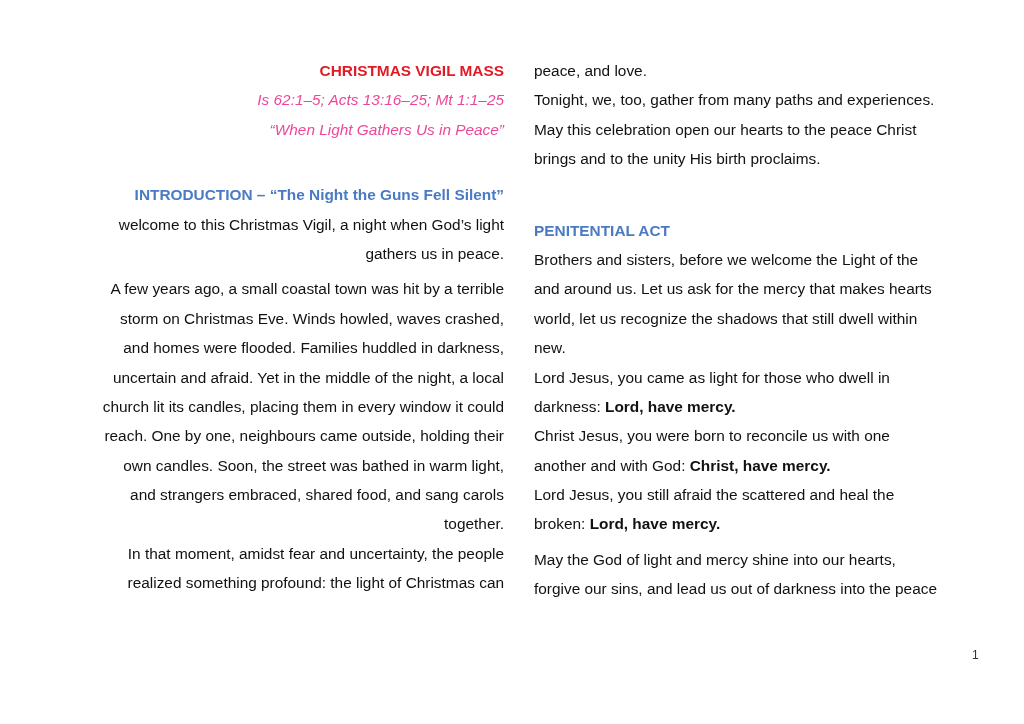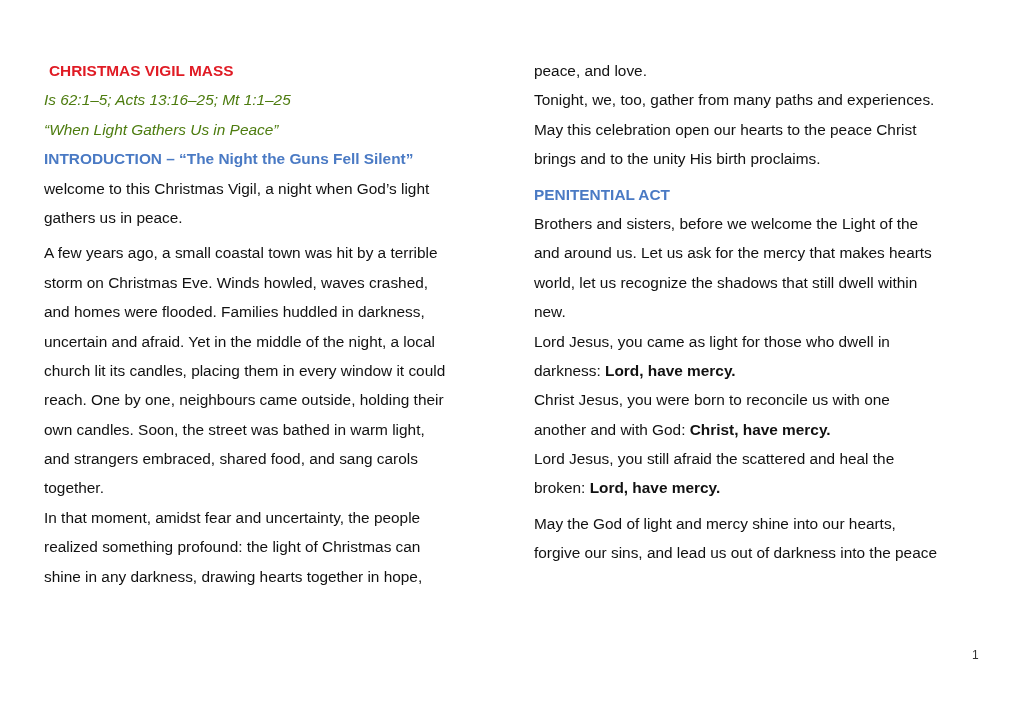--- a/index.html
+++ b/index.html
@@ -1,24 +1,24 @@
 <!DOCTYPE html>
 <html><head>
 <meta charset="utf-8">
 <style>
   html, body { margin: 0; padding: 0; background: #ffffff; }
   body { width: 1024px; height: 724px; position: relative; overflow: hidden;
          font-family: "Liberation Sans", sans-serif; color: #111111; }
   .col { position: absolute; top: 60px; width: 460px; font-size: 15.4px; }
-  .col.left { left: 44px; }
+  .col.left { left: 44px; text-align: right; }
   .col.right { left: 534px; }
   .line { height: 29.4px; line-height: 22px; white-space: nowrap; }
   .title { color: #e01b24; font-weight: bold; padding-left: 5px; }
-  .red-italic { color: #4d7c0f; font-style: italic; }
-  .blue-head { color: #4a7ac4; font-weight: bold; }
+  .red-italic { color: #ec4899; font-style: italic; }
+  .blue-head { color: #4a7ac4; font-weight: bold; margin-top: 36px; }
   .gap { height: 6px; }
   b { font-weight: bold; }
   .page-num { position: absolute; left: 972px; top: 648px; font-size: 12px; color: #333; }
 </style>
 </head>
 <body>
 
 <div class="col left">
   <div class="line title">CHRISTMAS VIGIL MASS</div>
   <div class="line red-italic">Is 62:1–5; Acts 13:16–25; Mt 1:1–25</div>
@@ -31,21 +31,20 @@
   <div class="line">storm on Christmas Eve. Winds howled, waves crashed,</div>
   <div class="line">and homes were flooded. Families huddled in darkness,</div>
   <div class="line">uncertain and afraid. Yet in the middle of the night, a local</div>
   <div class="line">church lit its candles, placing them in every window it could</div>
   <div class="line">reach. One by one, neighbours came outside, holding their</div>
   <div class="line">own candles. Soon, the street was bathed in warm light,</div>
   <div class="line">and strangers embraced, shared food, and sang carols</div>
   <div class="line">together.</div>
   <div class="line">In that moment, amidst fear and uncertainty, the people</div>
   <div class="line">realized something profound: the light of Christmas can</div>
-  <div class="line">shine in any darkness, drawing hearts together in hope,</div>
 </div>
 
 <div class="col right">
   <div class="line">peace, and love.</div>
   <div class="line">Tonight, we, too, gather from many paths and experiences.</div>
   <div class="line">May this celebration open our hearts to the peace Christ</div>
   <div class="line">brings and to the unity His birth proclaims.</div>
   <div class="gap"></div>
   <div class="line blue-head">PENITENTIAL ACT</div>
   <div class="line">Brothers and sisters, before we welcome the Light of the</div>

